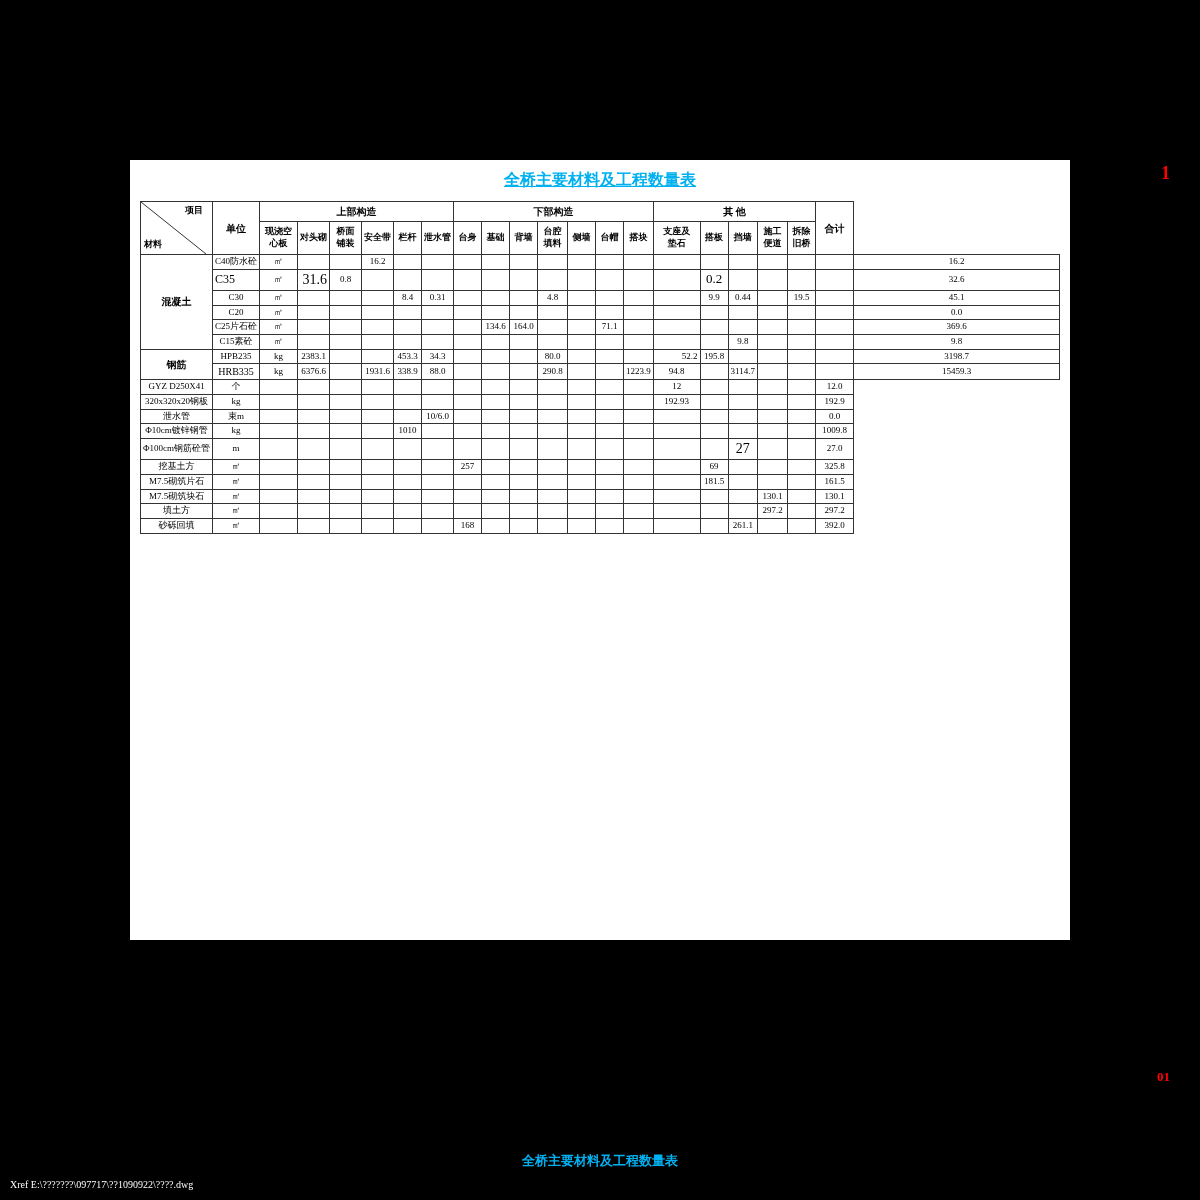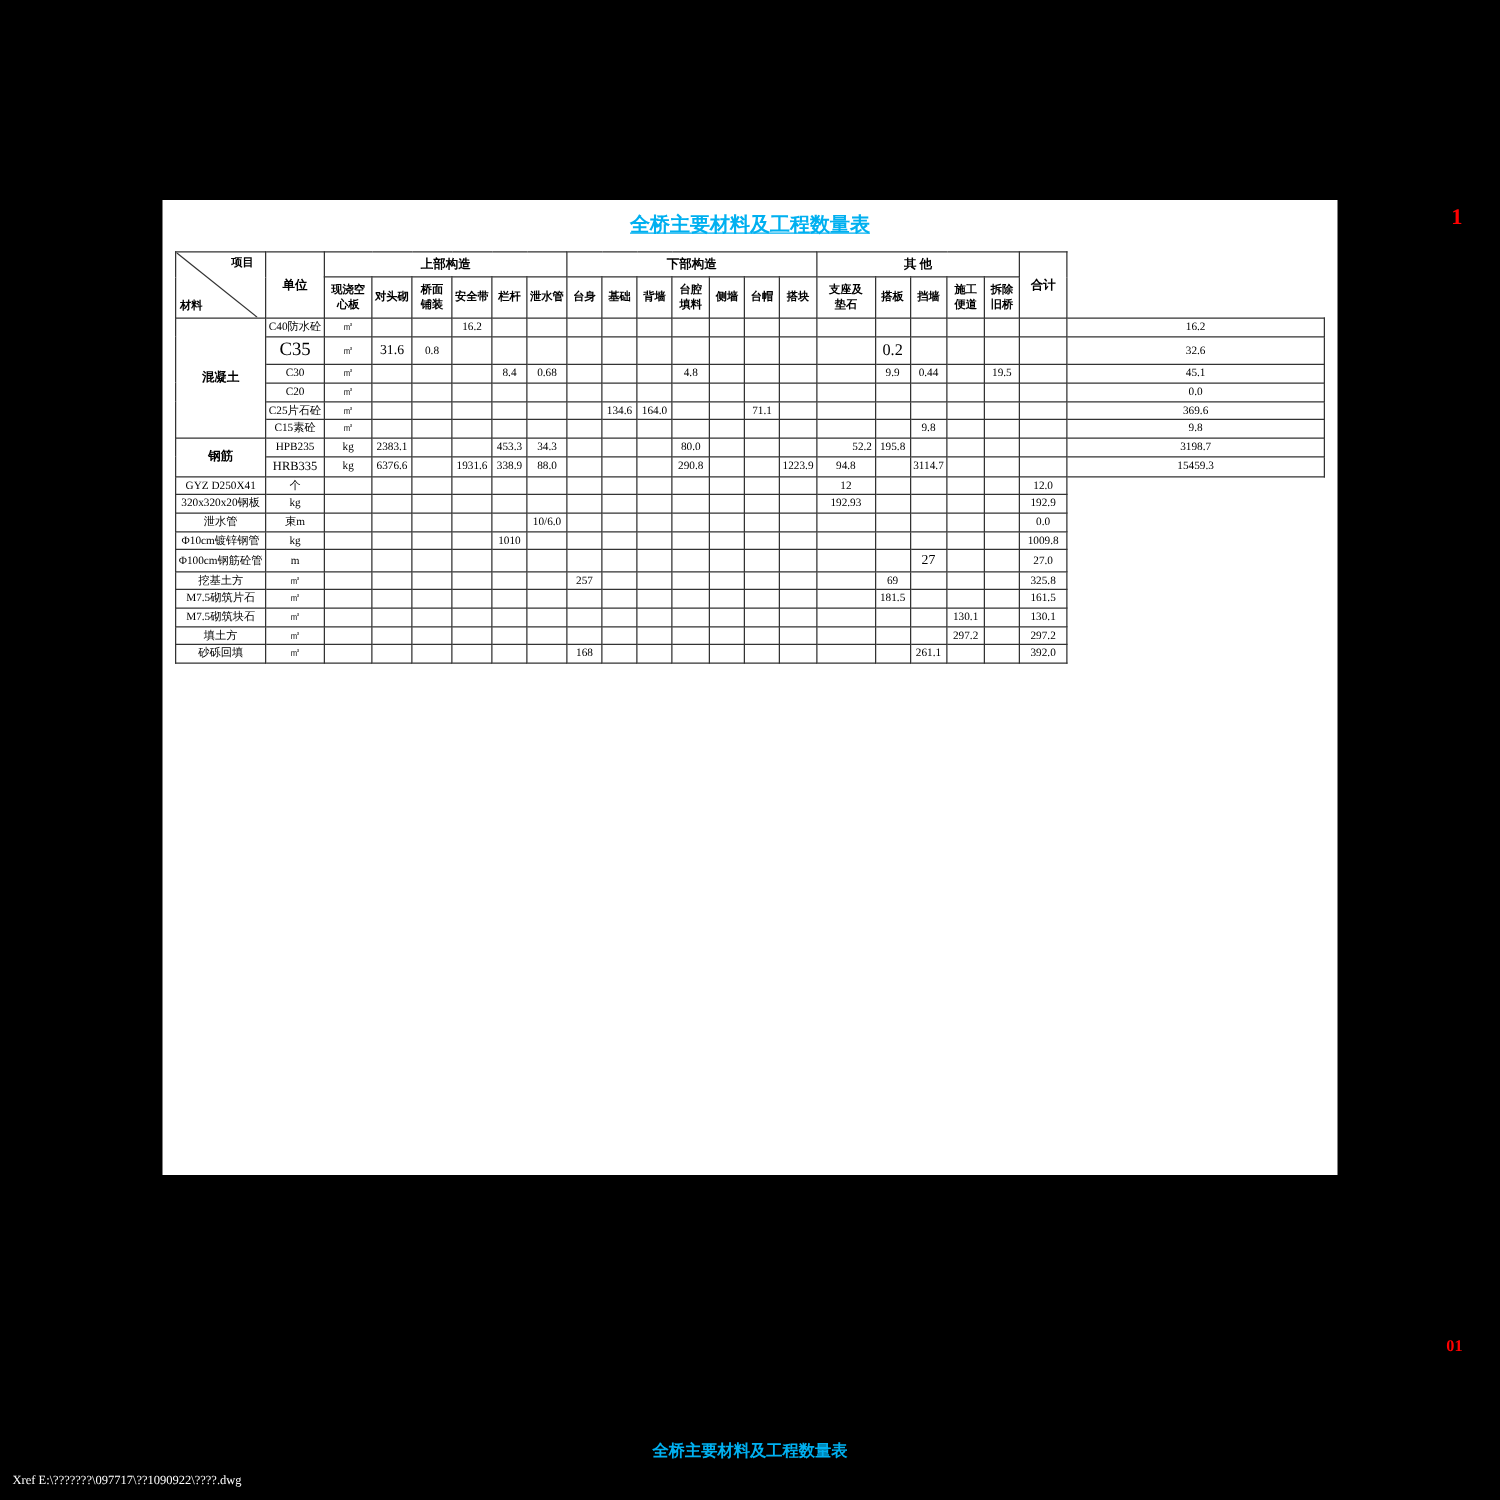--- a/index.html
+++ b/index.html
@@ -145,23 +145,23 @@
           <td style="font-size: 9px;"></td>
           <td style="font-size: 9px;"></td>
           <td style="font-size: 9px;"></td>
           <td style="font-size: 9px;"></td>
           <td style="font-size: 9px;"></td>
           <td style="font-size: 9px;"></td>
           <td style="font-size: 9px;"></td>
           <td style="font-size: 9px;">16.2</td>
         </tr>
         <tr>
-          <td style="font-size: 15px; text-align: center;">C35</td>
-          <td style="font-size: 9px;">㎡</td>
-          <td style="font-size: 11px;">31.6</td>
+          <td style="font-size: 12px; text-align: left;">C35</td>
+          <td style="font-size: 9px;">㎡</td>
+          <td style="font-size: 14px; text-align: right;">31.6</td>
           <td style="font-size: 9px;">0.8</td>
           <td style="font-size: 9px;"></td>
           <td style="font-size: 9px;"></td>
           <td style="font-size: 9px;"></td>
           <td style="font-size: 9px;"></td>
           <td style="font-size: 9px;"></td>
           <td style="font-size: 9px;"></td>
           <td style="font-size: 9px;"></td>
           <td style="font-size: 9px;"></td>
           <td style="font-size: 9px;"></td>
@@ -174,21 +174,21 @@
           <td style="font-size: 9px;"></td>
           <td style="font-size: 9px;">32.6</td>
         </tr>
         <tr>
           <td style="font-size: 9px; text-align: center;">C30</td>
           <td style="font-size: 9px;">㎡</td>
           <td style="font-size: 9px;"></td>
           <td style="font-size: 9px;"></td>
           <td style="font-size: 9px;"></td>
           <td style="font-size: 9px;">8.4</td>
-          <td style="font-size: 9px;">0.68</td>
+          <td style="font-size: 9px;">0.31</td>
           <td style="font-size: 9px;"></td>
           <td style="font-size: 9px;"></td>
           <td style="font-size: 9px;"></td>
           <td style="font-size: 9px;">4.8</td>
           <td style="font-size: 9px;"></td>
           <td style="font-size: 9px;"></td>
           <td style="font-size: 9px;"></td>
           <td style="font-size: 9px;"></td>
           <td style="font-size: 9px;">9.9</td>
           <td style="font-size: 9px;">0.44</td>
@@ -416,21 +416,21 @@
           <td style="font-size: 9px;"></td>
           <td style="font-size: 9px;"></td>
           <td style="font-size: 9px;"></td>
           <td style="font-size: 9px;"></td>
           <td style="font-size: 9px;"></td>
           <td style="font-size: 9px;"></td>
           <td style="font-size: 9px;"></td>
           <td style="font-size: 9px;"></td>
           <td style="font-size: 9px;"></td>
           <td style="font-size: 9px;"></td>
-          <td style="font-size: 11px;">27</td>
+          <td style="font-size: 14px;">27</td>
           <td style="font-size: 9px;"></td>
           <td style="font-size: 9px;"></td>
           <td style="font-size: 9px;">27.0</td>
         </tr>
         <tr>
           <td style="font-size: 9px; text-align: center;">挖基土方</td>
           <td style="font-size: 9px;">㎡</td>
           <td style="font-size: 9px;"></td>
           <td style="font-size: 9px;"></td>
           <td style="font-size: 9px;"></td>

